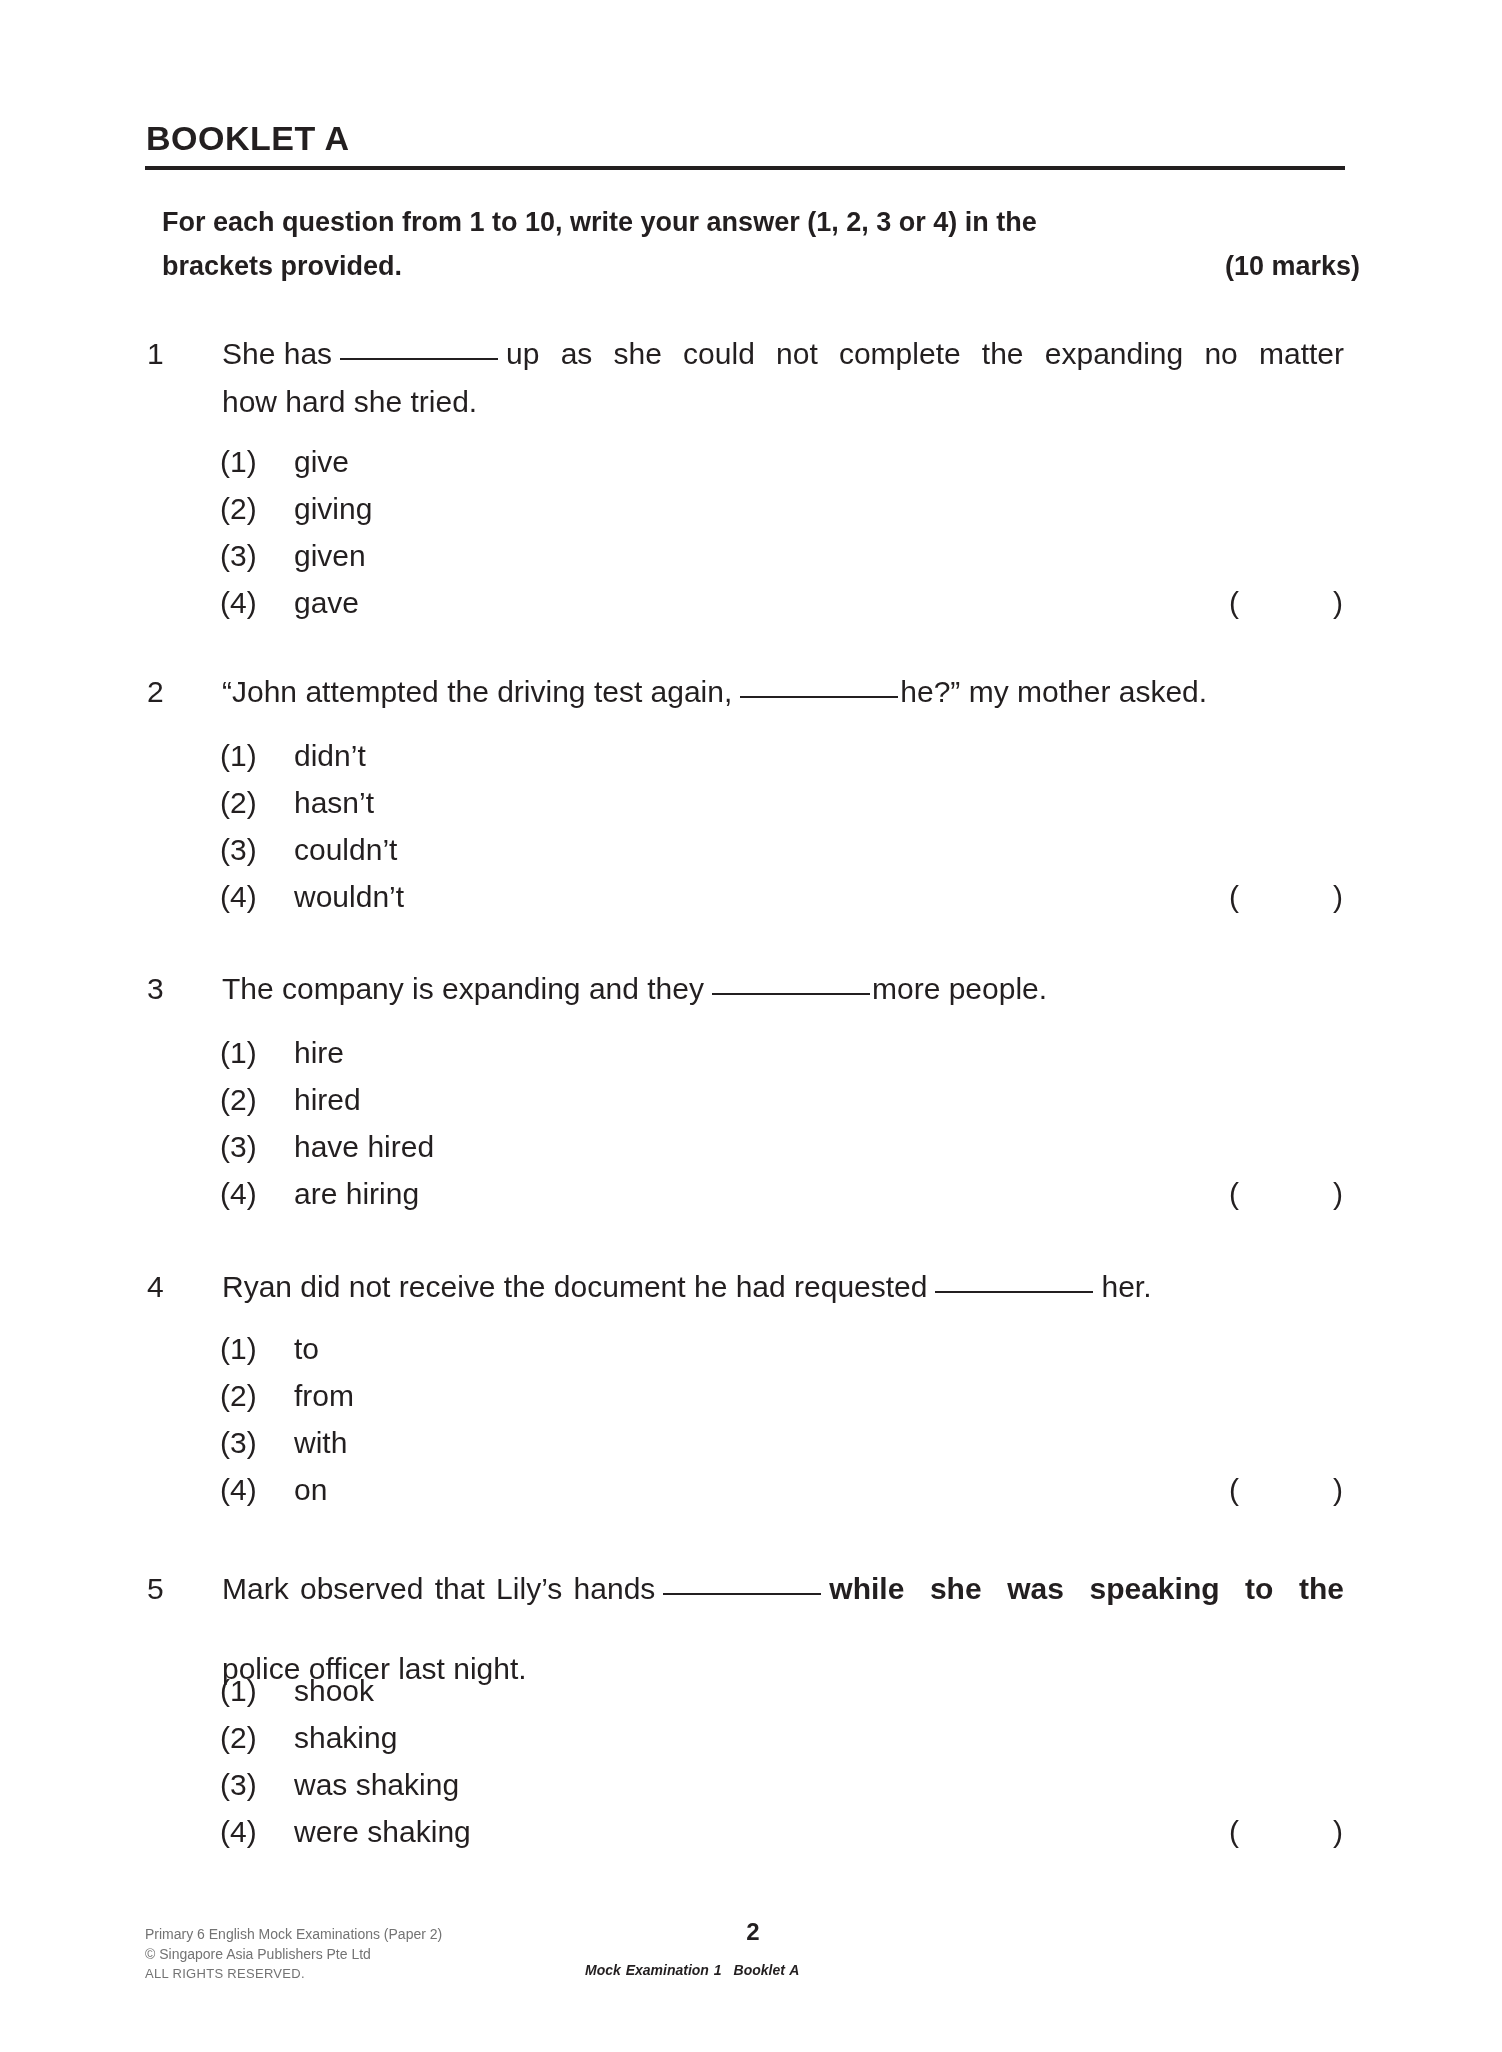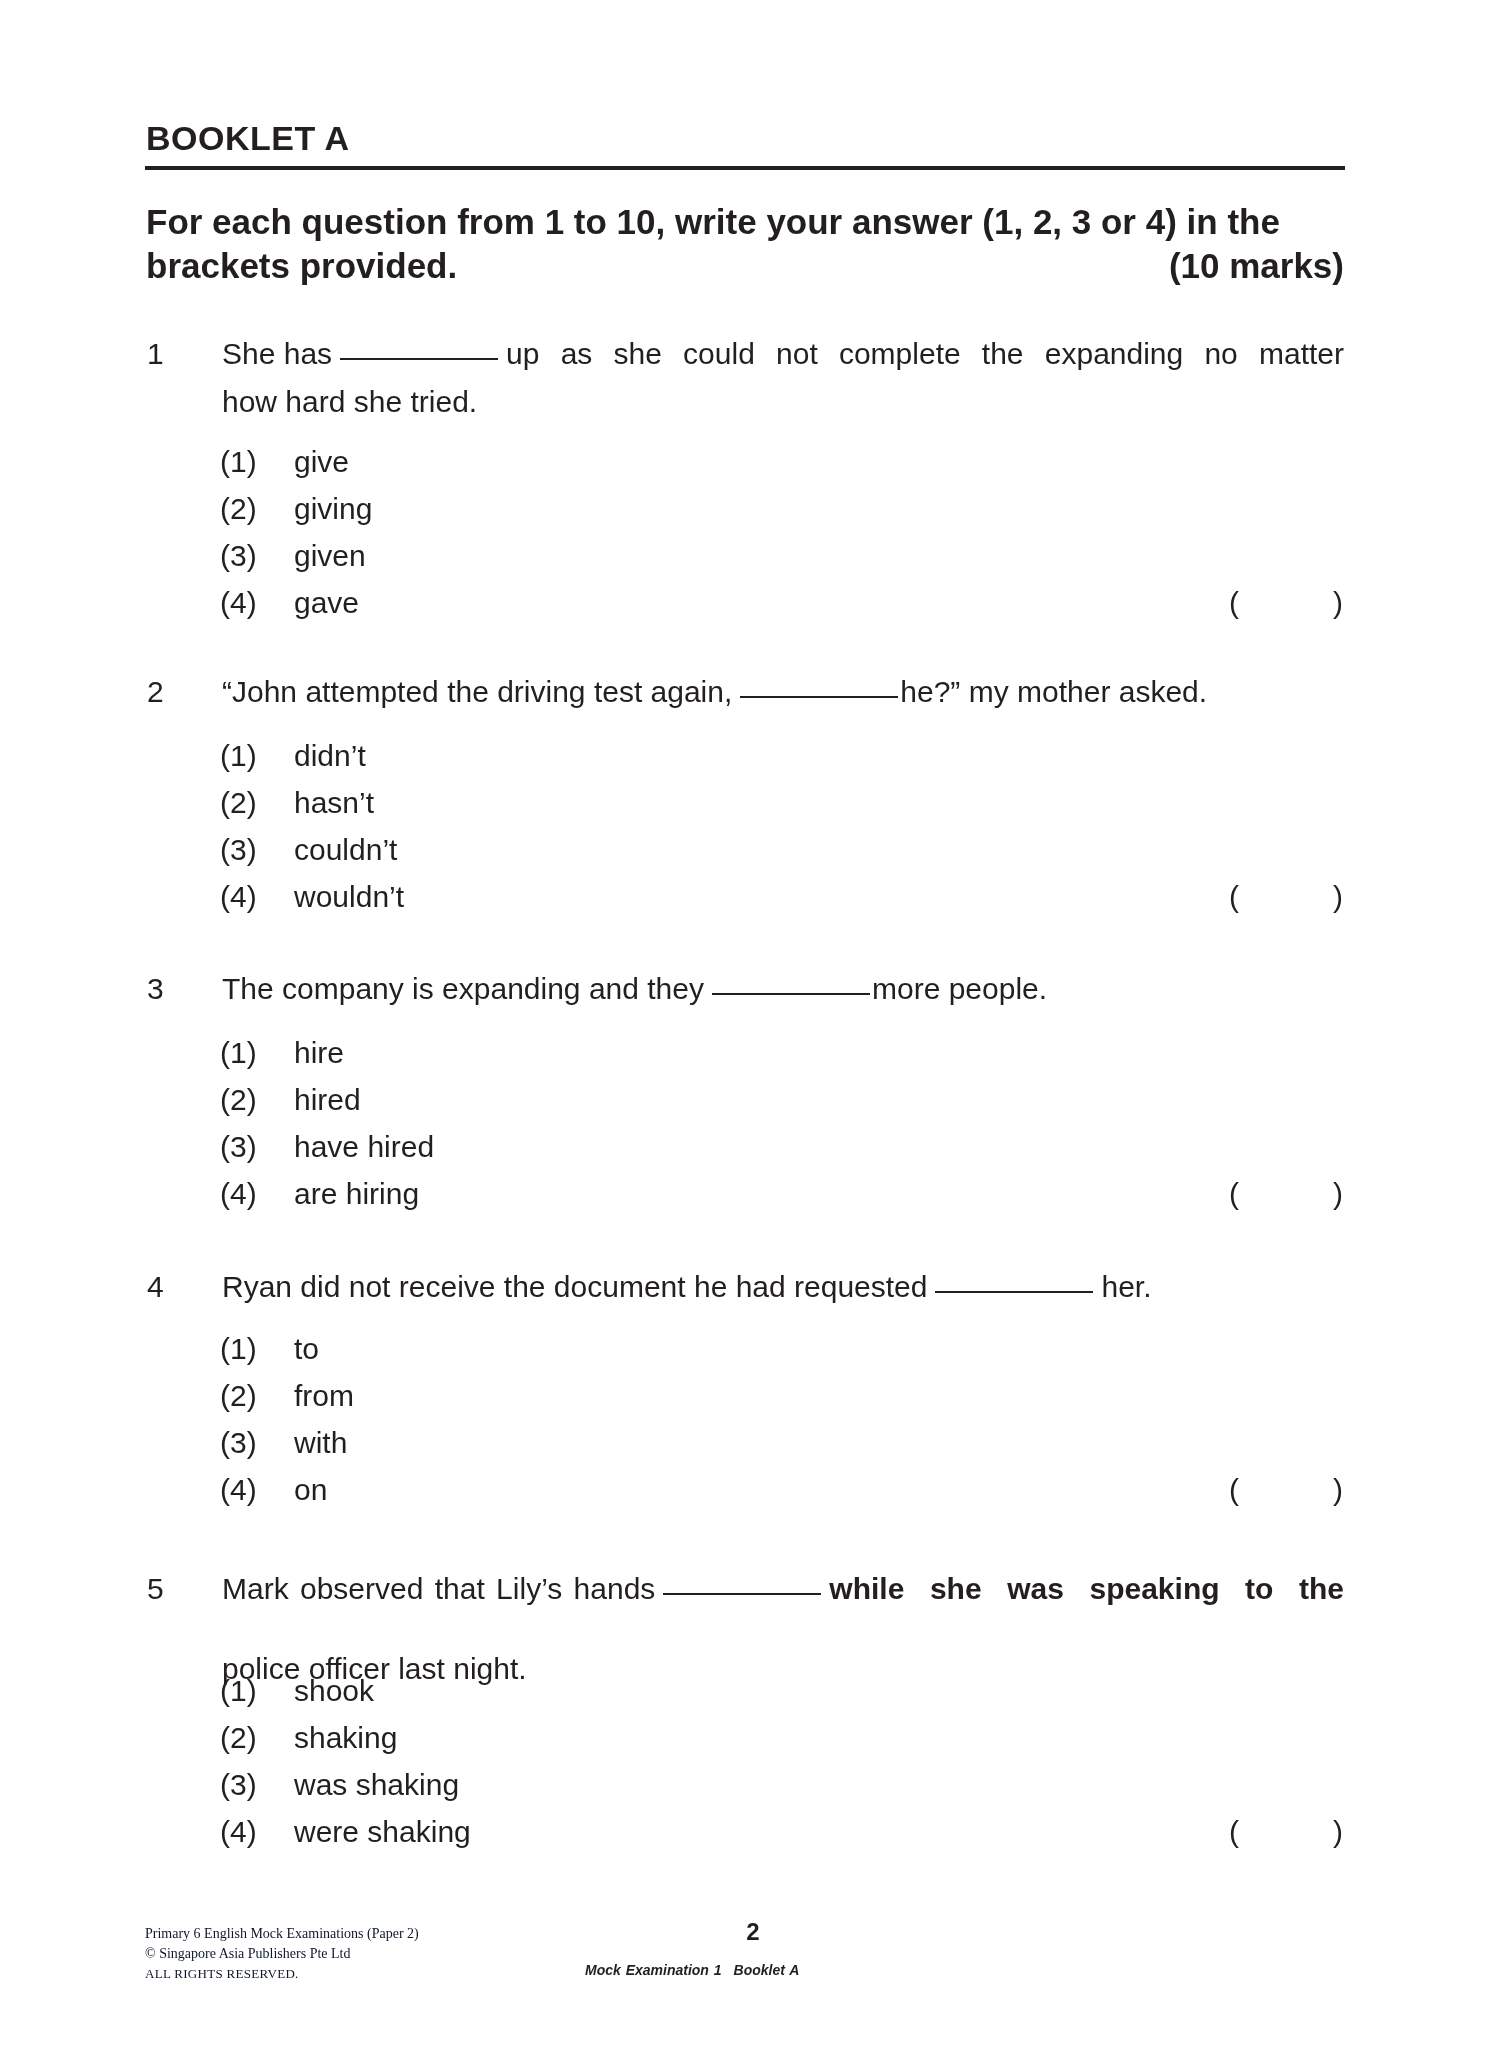--- a/index.html
+++ b/index.html
@@ -1,34 +1,34 @@
 <!DOCTYPE html>
 <html><head>
 <meta charset="utf-8">
 <style>
   html, body { margin: 0; padding: 0; background: #ffffff; }
   body { width: 1502px; height: 2052px; position: relative; overflow: hidden;
          font-family: "Liberation Sans", sans-serif; color: #231f20; }
   .abs { position: absolute; }
   .heading { left: 146px; top: 116px; font-size: 34px; font-weight: bold; letter-spacing: 0.5px; line-height: 44px; white-space: nowrap; }
   .rule { left: 145px; top: 166px; width: 1200px; height: 4px; background: #231f20; }
-  .instr { left: 146px; width: 1198px; font-size: 35px; font-weight: bold; line-height: 44px; white-space: nowrap; }
+  .instr { left: 162px; width: 1198px; font-size: 27px; font-weight: bold; line-height: 44px; white-space: nowrap; }
   .instr-l1 { top: 200px; }
   .instr-l2 { top: 244px; display: flex; justify-content: space-between; }
   .q { left: 0; width: 1502px; font-size: 30px; line-height: 48px; }
   .q-num { position: absolute; left: 147px; top: 0; }
   .q-line { position: absolute; left: 222px; width: 1122px; white-space: nowrap; }
   .blank { display: inline-block; width: 158px; height: 30px; border-bottom: 2px solid #231f20; vertical-align: baseline; margin: 0 8px 0 8px; position: relative; top: -4px; }
   .blank.tight-right { margin-right: 2px; }
   .opt { position: absolute; left: 0; width: 1502px; height: 48px; }
   .opt-num { position: absolute; left: 220px; }
   .opt-text { position: absolute; left: 294px; white-space: nowrap; }
   .bracket-l { position: absolute; left: 1229px; }
   .bracket-r { position: absolute; left: 1333px; }
-  .footer-left { left: 145px; top: 1924px; font-family: Liberation Serif, serif; font-size: 14px; line-height: 20px; color: #0f172a; }
+  .footer-left { left: 145px; top: 1924px; font-family: Liberation Sans, sans-serif; font-size: 14px; line-height: 20px; color: #737373; }
   .footer-left div { white-space: nowrap; }
   .footer-left .caps { font-size: 13px; letter-spacing: 0.3px; }
   .page-num { left: 730px; top: 1917px; width: 46px; text-align: center; font-size: 24px; font-weight: bold; line-height: 30px; }
   .footer-title { left: 585px; top: 1957px; font-size: 14px; font-weight: bold; font-style: italic; line-height: 26px; white-space: nowrap; word-spacing: 1px; }
   .footer-title .gap { display: inline-block; width: 12px; }
 </style>
 </head>
 <body>
 
 <div class="abs heading">BOOKLET A</div>

